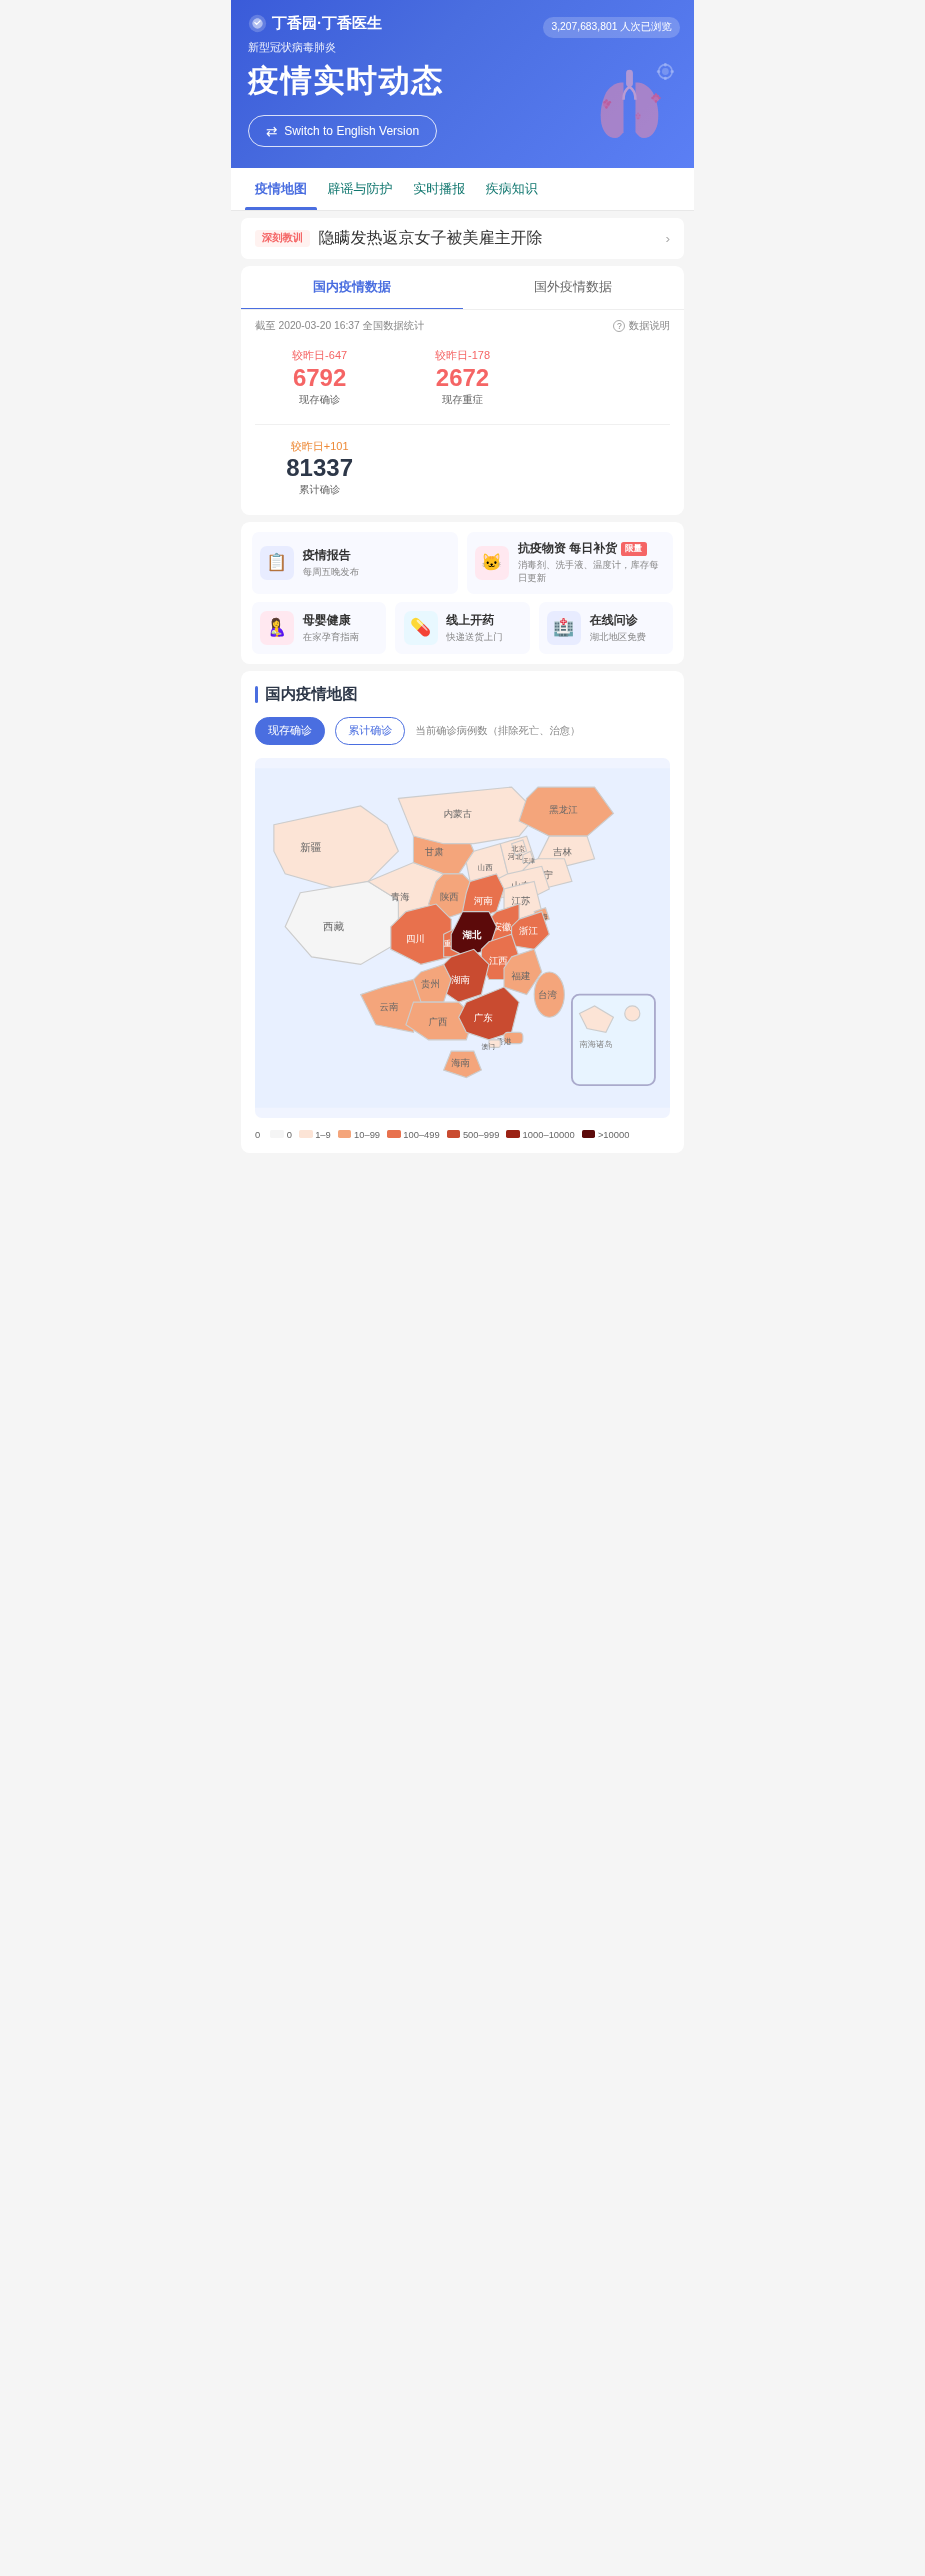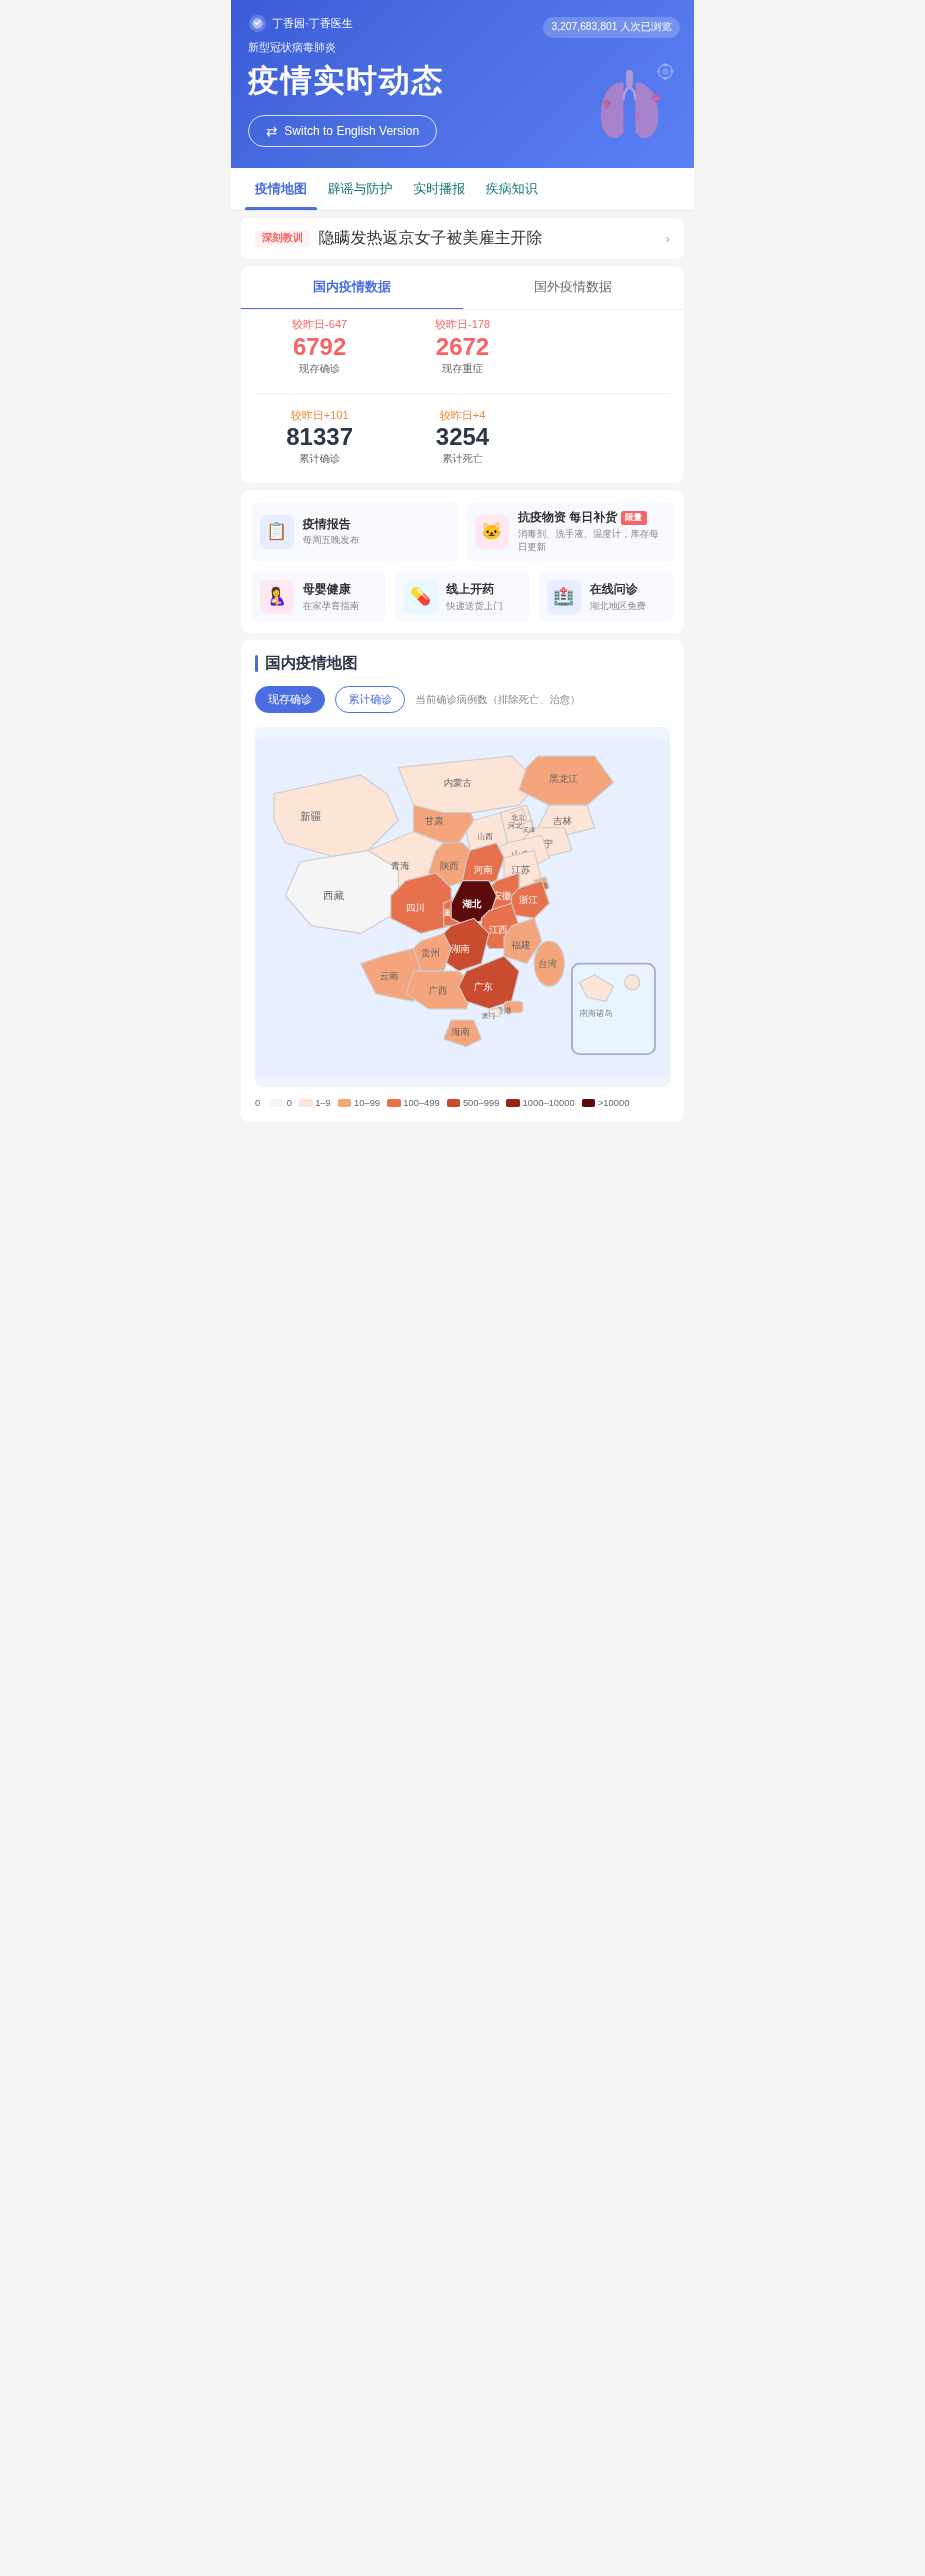--- a/index.html
+++ b/index.html
@@ -26,22 +26,22 @@
       align-items: center;
       margin-bottom: 6.9px;
     }
     .logo-icon {
       width: 19px;
       height: 19px;
       margin-right: 5.1px;
     }
     .logo-text {
       color: #fff;
-      font-size: 11px;
-      font-weight: 400;
+      font-size: 15px;
+      font-weight: 700;
     }
     .page-views-badge {
       position: absolute;
       top: 17px;
       right: 13.7px;
       background: rgba(255,255,255,0.2);
       color: #fff;
       font-size: 10.3px;
       padding: 3.4px 8.6px;
       border-radius: 10.3px;
@@ -417,44 +417,46 @@
   <span class="news-tag">深刻教训</span>
   <span class="news-text">隐瞒发热返京女子被美雇主开除</span>
   <span class="news-arrow">›</span>
 </div>
 
 <div class="data-section">
   <div class="data-tab-header">
     <div class="data-tab active">国内疫情数据</div>
     <div class="data-tab">国外疫情数据</div>
   </div>
+  <div class="data-meta">
+    <span>截至 2020-03-20 16:37 全国数据统计</span>
+    <span class="data-meta-help">
+      <span style="border:0.9px solid #aaa;border-radius:50%;width:12px;height:12px;display:inline-flex;align-items:center;justify-content:center;font-size:8.6px;color:#888;">?</span>
+      <span>数据说明</span>
+    </span>
+  </div>
 
   <div class="stats-grid" id="stats-row-1">
       <div class="stat-cell">
     <div class="stat-change red">较昨日-647</div>
     <div class="stat-number red">6792</div>
     <div class="stat-label">现存确诊</div>
   </div>
       <div class="stat-cell">
     <div class="stat-change red">较昨日-178</div>
     <div class="stat-number red">2672</div>
     <div class="stat-label">现存重症</div>
   </div>
     </div>
   <div class="stats-divider"></div>
   <div class="stats-grid" id="stats-row-2">
       <div class="stat-cell">
     <div class="stat-change orange">较昨日+101</div>
     <div class="stat-number dark">81337</div>
     <div class="stat-label">累计确诊</div>
-  </div>
-      <div class="stat-cell">
-    <div class="stat-change orange">较昨日+4</div>
-    <div class="stat-number dark">3254</div>
-    <div class="stat-label">累计死亡</div>
   </div>
     </div>
 </div>
 
 <div style="background:#fff;margin:6.9px 10.3px;border-radius:8.6px;padding:10.3px;display:grid;grid-template-columns:1fr 1fr;gap:8.6px;" id="services-grid">
     <div class="service-card">
     <div class="service-icon blue">📋</div>
     <div class="service-info">
       <div class="service-title">
         疫情报告

